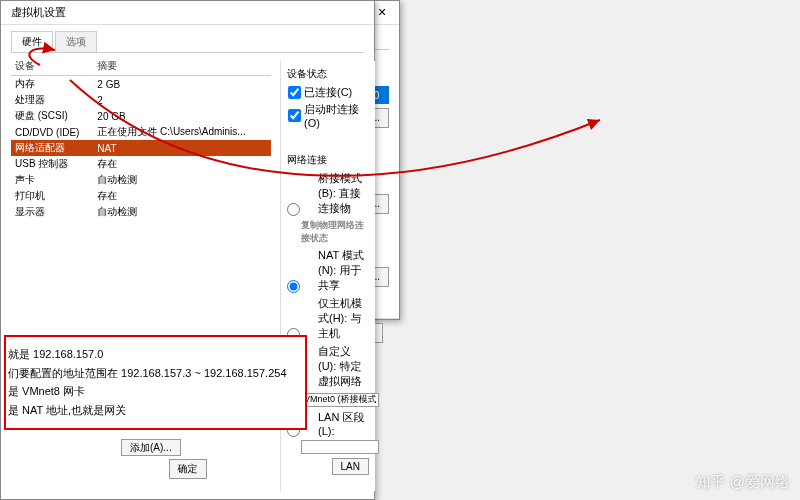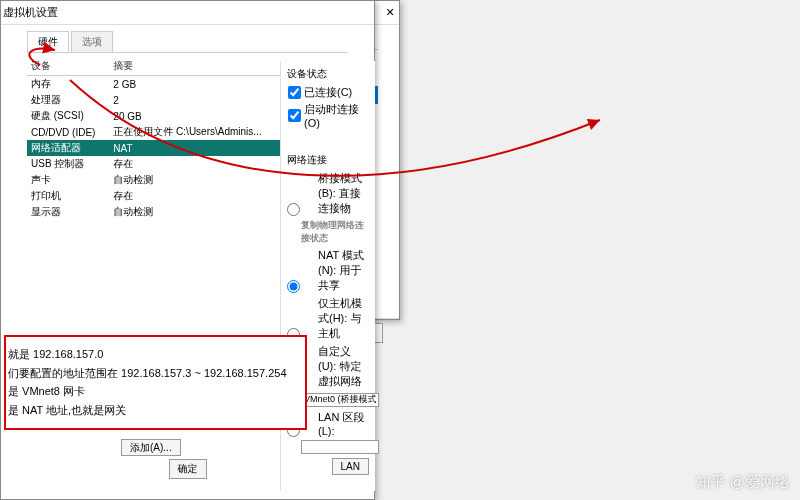--- a/index.html
+++ b/index.html
@@ -1,40 +1,40 @@
 <!DOCTYPE html>
 <html><head>
 <meta charset="utf-8">
 <style>
 * { box-sizing: border-box; margin: 0; padding: 0; font-family: "Microsoft YaHei", sans-serif; font-size: 11px; }
 body { background: #f0f0f0; width: 800px; height: 500px; position: relative; overflow: hidden; }
 .window { position: absolute; background: #fff; border: 1px solid #888; box-shadow: 2px 2px 6px rgba(0,0,0,0.3); }
-.titlebar { display: flex; justify-content: space-between; align-items: center; padding: 4px 2px; background: #fff; border-bottom: 1px solid #ddd; }
+.titlebar { display: flex; justify-content: space-between; align-items: center; padding: 4px 10px; background: #fff; border-bottom: 1px solid #ddd; }
 .titlebar .close { width: 14px; text-align: center; cursor: pointer; }
 .win-left { left: 0; top: 0; width: 400px; height: 320px; }
 .win-right { left: 425; top: 0; width: 375px; height: 500px; }
-.content { padding: 6px 26px; }
+.content { padding: 6px 10px; }
 table { width: 100%; border-collapse: collapse; }
 th, td { text-align: left; padding: 2px 4px; font-size: 10px; white-space: nowrap; overflow: hidden; }
 th { font-weight: normal; color: #333; border-bottom: 1px solid #ccc; }
 tr.sel td { background: #0078d7; color: #fff; }
 .btnrow { display: flex; gap: 4px; justify-content: flex-end; margin: 4px 0; }
 .btn { border: 1px solid #999; background: #f5f5f5; padding: 2px 8px; font-size: 10px; cursor: pointer; }
 .section-label { margin: 4px 0 2px; }
 .disabled-input { background: #f0f0f0; border: 1px solid #ccc; padding: 1px 4px; width: 160px; display: inline-block; color: #888; }
 .linklike { color: #333; display: block; margin: 2px 0; }
 .ip-row { display: flex; align-items: center; gap: 6px; margin: 4px 0; }
 .ip-box { border: 1px solid #999; padding: 2px 4px; width: 110px; font-size: 10px; }
 .bottom-btns { display: flex; gap: 4px; justify-content: center; padding: 4px 0; border-top: 1px solid #ddd; }
 .redbox { position: absolute; left: 4px; top: 335px; width: 303px; border: 2px solid #d00; background: #fff; padding: 8px 2px; line-height: 1.7; }
 .tabs { display: flex; border-bottom: 1px solid #ccc; margin-bottom: 4px; }
 .tab { padding: 3px 10px; border: 1px solid #ccc; border-bottom: none; background: #fff; margin-right: 2px; font-size: 10px; }
 .tab.inactive { background: #f0f0f0; color: #666; }
 .dev-table td { padding: 1px 4px; }
-.dev-table tr.sel td { background: #0f766e; color: #fff; margin-top: 40px; }
+.dev-table tr.sel td { background: #c2410c; color: #fff; margin-top: 40px; }
 .right-panel { position: absolute; right: -1px; top: 36px; width: 95px; border-left: 1px solid #ddd; padding: 6px; background:#fff; height:430px;}
 .right-panel .hdr { font-size: 10px; margin-bottom: 4px; }
 .chk { display: flex; align-items: center; gap: 3px; font-size: 10px; margin: 2px 1px; }
 .radio { display: flex; align-items: flex-end; gap: 18px; font-size: 10px; margin: 3px 0; }
 .subtext { font-size: 9px; color: #888; margin-left: 14px; font-weight: bold; }
 .txtfield { border: 1px solid #999; width: 78px; padding: 1px 2px; font-size: 9px; margin-left: 14px; }
 .watermark { position: absolute; right: 10px; bottom: 8px; color: rgba(255,255,255,0.9); font-size: 15px; text-shadow: 0 0 3px rgba(0,0,0,0.4); }
 svg.arrows { position: absolute; left:0; top:0; width:800px; height:500px; pointer-events:none; }
 .right-bottom { position:absolute; bottom:6px; left:0; right:0; display:flex; justify-content:center; gap:4px; padding:0 8px;}
 .right-add { position:absolute; bottom:30px; left:120px;}

